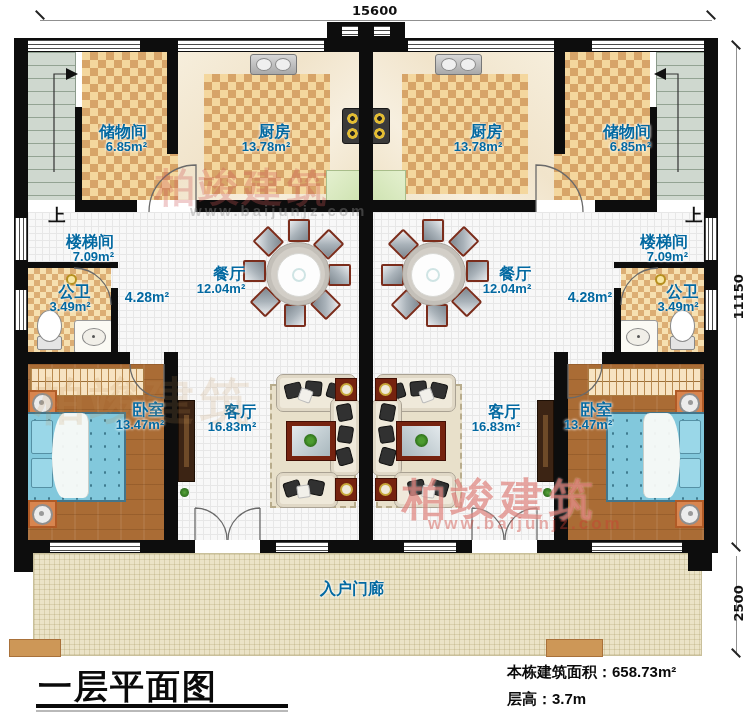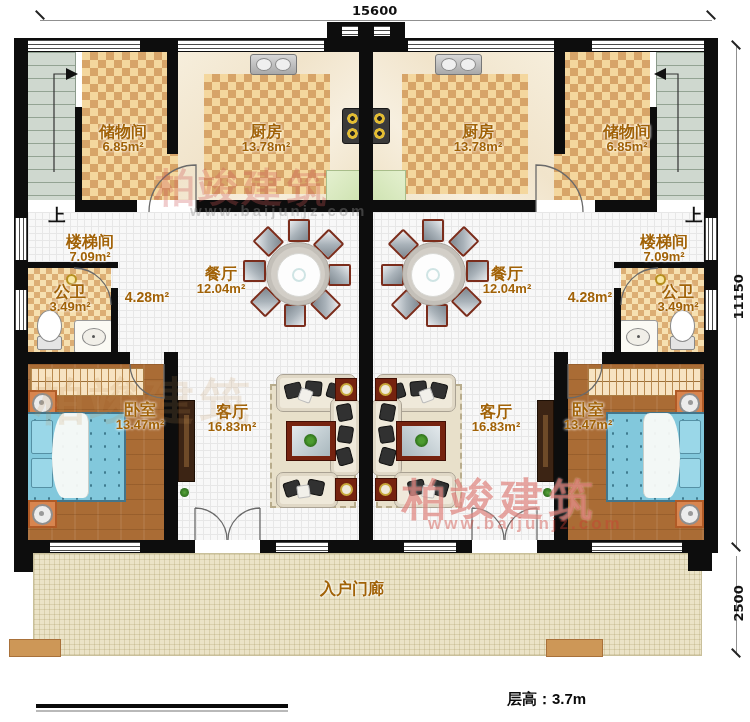--- a/index.html
+++ b/index.html
@@ -20,21 +20,21 @@
     background-image:repeating-linear-gradient(180deg,rgba(70,35,5,.18) 0,rgba(70,35,5,.18) 1px,transparent 1px,transparent 15px),
                      repeating-linear-gradient(90deg,rgba(255,255,255,.07) 0,rgba(255,255,255,.07) 2px,transparent 2px,transparent 23px);}
   .stairs{position:absolute;background-color:#cfd8cf;
     background-image:repeating-linear-gradient(180deg,#93a393 0,#93a393 1px,transparent 1px,transparent 13px);
     border-right:1px solid #8b9a8b;}
   .porch{position:absolute;background-color:#ebe3c7;
     background-image:linear-gradient(rgba(170,158,105,.28) 1px,transparent 1px),linear-gradient(90deg,rgba(170,158,105,.28) 1px,transparent 1px);
     background-size:5px 5px;border:1px solid #c9c09b;}
   .unit{position:absolute;left:14px;top:22px;width:352px;height:531px;}
   .unit.right{left:366px;transform:scaleX(-1);}
-  .lbl{position:absolute;transform:translateX(-50%);text-align:center;color:#a16207;
+  .lbl{position:absolute;transform:translateX(-50%);text-align:right;color:#0369a1;
        font-weight:bold;white-space:nowrap;text-shadow:0 0 3px #fff,0 0 3px #fff;z-index:40;}
   .lbl .nm{font-size:16px;line-height:16px;}
   .lbl .ar{font-size:13px;line-height:14px;}
   .uplbl{position:absolute;transform:translateX(-50%);font-size:17px;font-weight:bold;color:#111;z-index:40;}
   .dimline{position:absolute;background:#909090;}
   .dimtick{position:absolute;width:12px;height:2px;background:#222;}
   .dimtxt{position:absolute;font-size:13px;font-weight:bold;color:#111;font-family:"DejaVu Sans",sans-serif;z-index:40;}
   .vert{transform:rotate(-90deg);transform-origin:center;}
   .wm{position:absolute;z-index:50;pointer-events:none;white-space:nowrap;font-weight:bold;}
   
@@ -396,20 +396,24 @@
     </div>
   <div class="abs" style="left:9px;top:639px;width:50px;height:16px;background:#cd9757;border:1px solid #a9713a;"></div>
   <div class="abs" style="left:546px;top:639px;width:55px;height:16px;background:#cd9757;border:1px solid #a9713a;"></div>
 
   <div class="wm" style="left:155px;top:160px;font-size:40px;color:rgba(205,85,85,.30);letter-spacing:4px;">柏竣建筑</div>
   <div class="wm" style="left:190px;top:202px;font-size:15px;color:rgba(140,140,140,.40);letter-spacing:3px;">www.baijunjz.com</div>
   <div class="wm" style="left:35px;top:368px;font-size:50px;color:rgba(190,140,85,.17);letter-spacing:5px;">柏竣建筑</div>
   <div class="wm" style="left:402px;top:470px;font-size:44px;color:rgba(205,60,50,.45);letter-spacing:5px;text-shadow:0 0 2px rgba(255,255,255,.6);">柏竣建筑</div>
   <div class="wm" style="left:428px;top:514px;font-size:17px;color:rgba(205,60,50,.40);letter-spacing:3px;">www.baijunjz.com</div>
 
+  <div class="abs" style="left:38px;top:664px;font-size:34px;font-weight:bold;color:#0a0a0a;letter-spacing:2px;">一层平面图</div>
   <div class="abs" style="left:36px;top:704px;width:252px;height:4px;background:#0a0a0a;"></div>
   <div class="abs" style="left:36px;top:710px;width:252px;height:2px;background:#b9b9b9;"></div>
 
+  <div class="abs" style="left:507px;top:663px;font-size:15px;font-weight:bold;color:#0a0a0a;">
+    <span>本栋建筑面积：</span><span>658.73m²</span>
+  </div>
   <div class="abs" style="left:507px;top:690px;font-size:15px;font-weight:bold;color:#0a0a0a;">
     <span>层高：</span><span>3.7m</span>
   </div>
 
 </div>
 
 </body></html>

